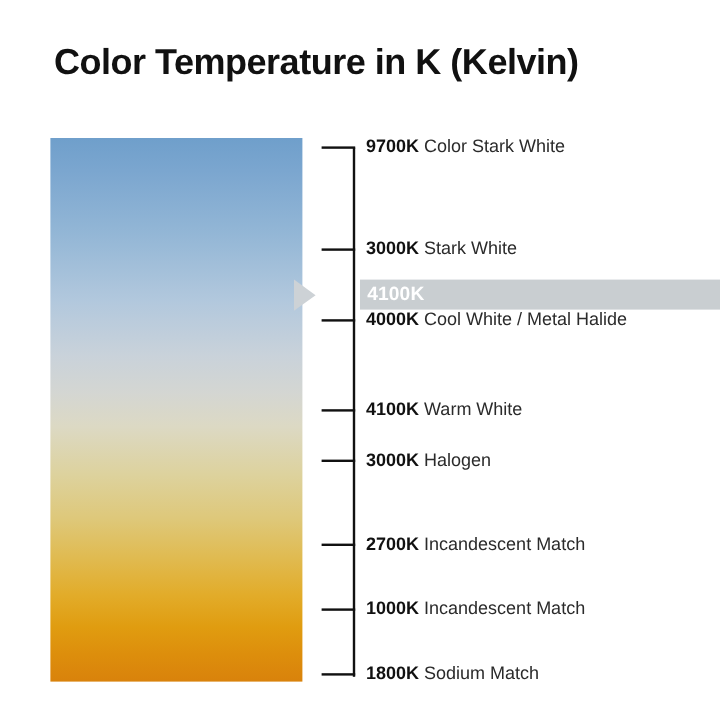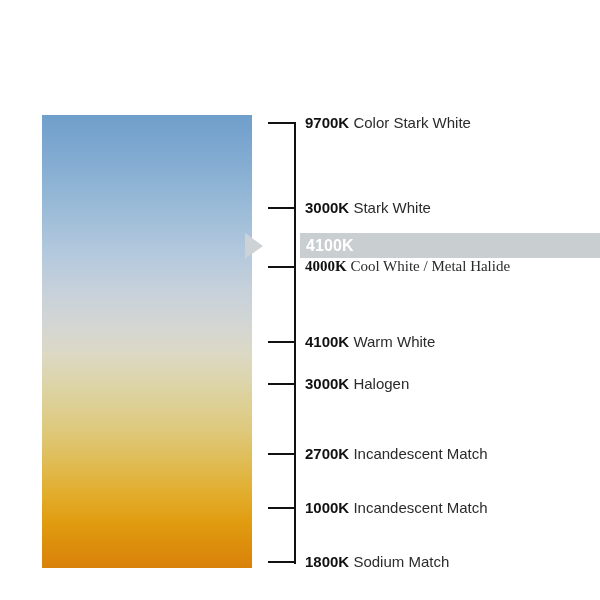--- a/index.html
+++ b/index.html
@@ -120,20 +120,21 @@
   .scale-desc {
     font-weight: normal;
     color: #2b2b2b;
   }
 </style>
 </head>
 <body>
 
 <div id="page">
 
+  <div id="chart-title">Color Temperature in K (Kelvin)</div>
 
   <div id="gradient-bar"></div>
 
   <div id="pointer-arrow"></div>
 
   <div id="axis-line"></div>
 
   <div id="tick-container">
       <div class="tick-mark" style="top: 122px;"></div>
       <div class="tick-mark" style="top: 207px;"></div>
@@ -144,21 +145,21 @@
       <div class="tick-mark" style="top: 507px;"></div>
       <div class="tick-mark" style="top: 561px;"></div>
     </div>
 
   <div id="highlight-band"></div>
   <div id="highlight-label">4100K</div>
 
   <div id="labels-container">
       <div class="scale-row" style="top: 115px;"><span class="scale-k">9700K</span> <span class="scale-desc">Color Stark White</span></div>
       <div class="scale-row" style="top: 200px;"><span class="scale-k">3000K</span> <span class="scale-desc">Stark White</span></div>
-      <div class="scale-row" style="top: 259px; font-family: Liberation Serif, serif;"><span class="scale-k">4000K</span> <span class="scale-desc">Cool White / Metal Halide</span></div>
+      <div class="scale-row" style="top: 259px;"><span class="scale-k">4000K</span> <span class="scale-desc">Cool White / Metal Halide</span></div>
       <div class="scale-row" style="top: 334px;"><span class="scale-k">4100K</span> <span class="scale-desc">Warm White</span></div>
       <div class="scale-row" style="top: 376px;"><span class="scale-k">3000K</span> <span class="scale-desc">Halogen</span></div>
       <div class="scale-row" style="top: 446px;"><span class="scale-k">2700K</span> <span class="scale-desc">Incandescent Match</span></div>
       <div class="scale-row" style="top: 500px;"><span class="scale-k">1000K</span> <span class="scale-desc">Incandescent Match</span></div>
       <div class="scale-row" style="top: 554px;"><span class="scale-k">1800K</span> <span class="scale-desc">Sodium Match</span></div>
     </div>
 
 </div>
 
 </body></html>

